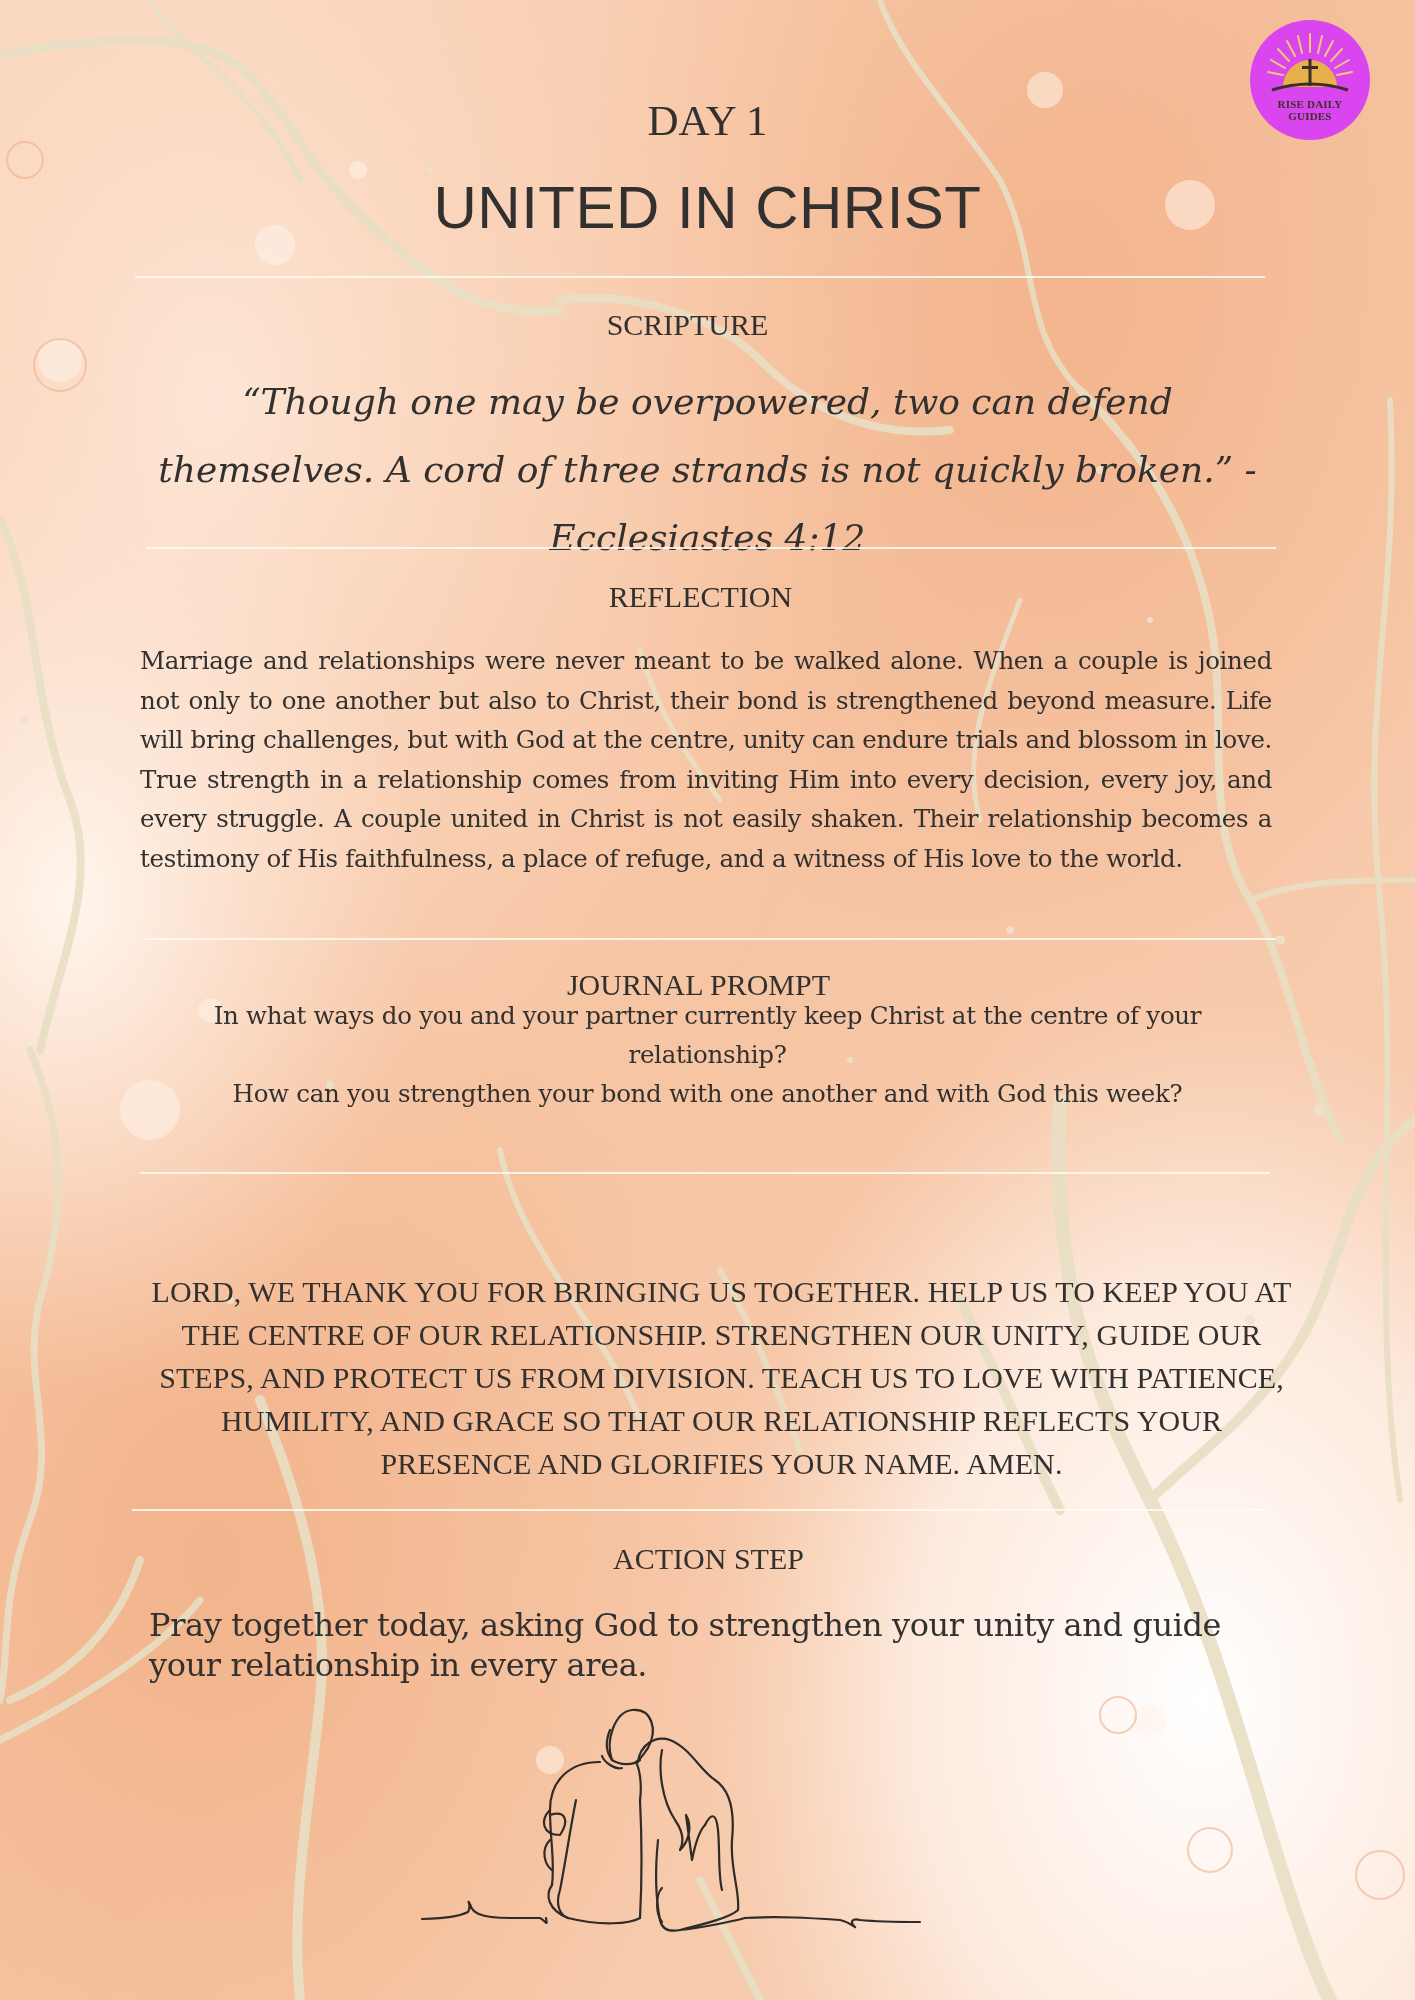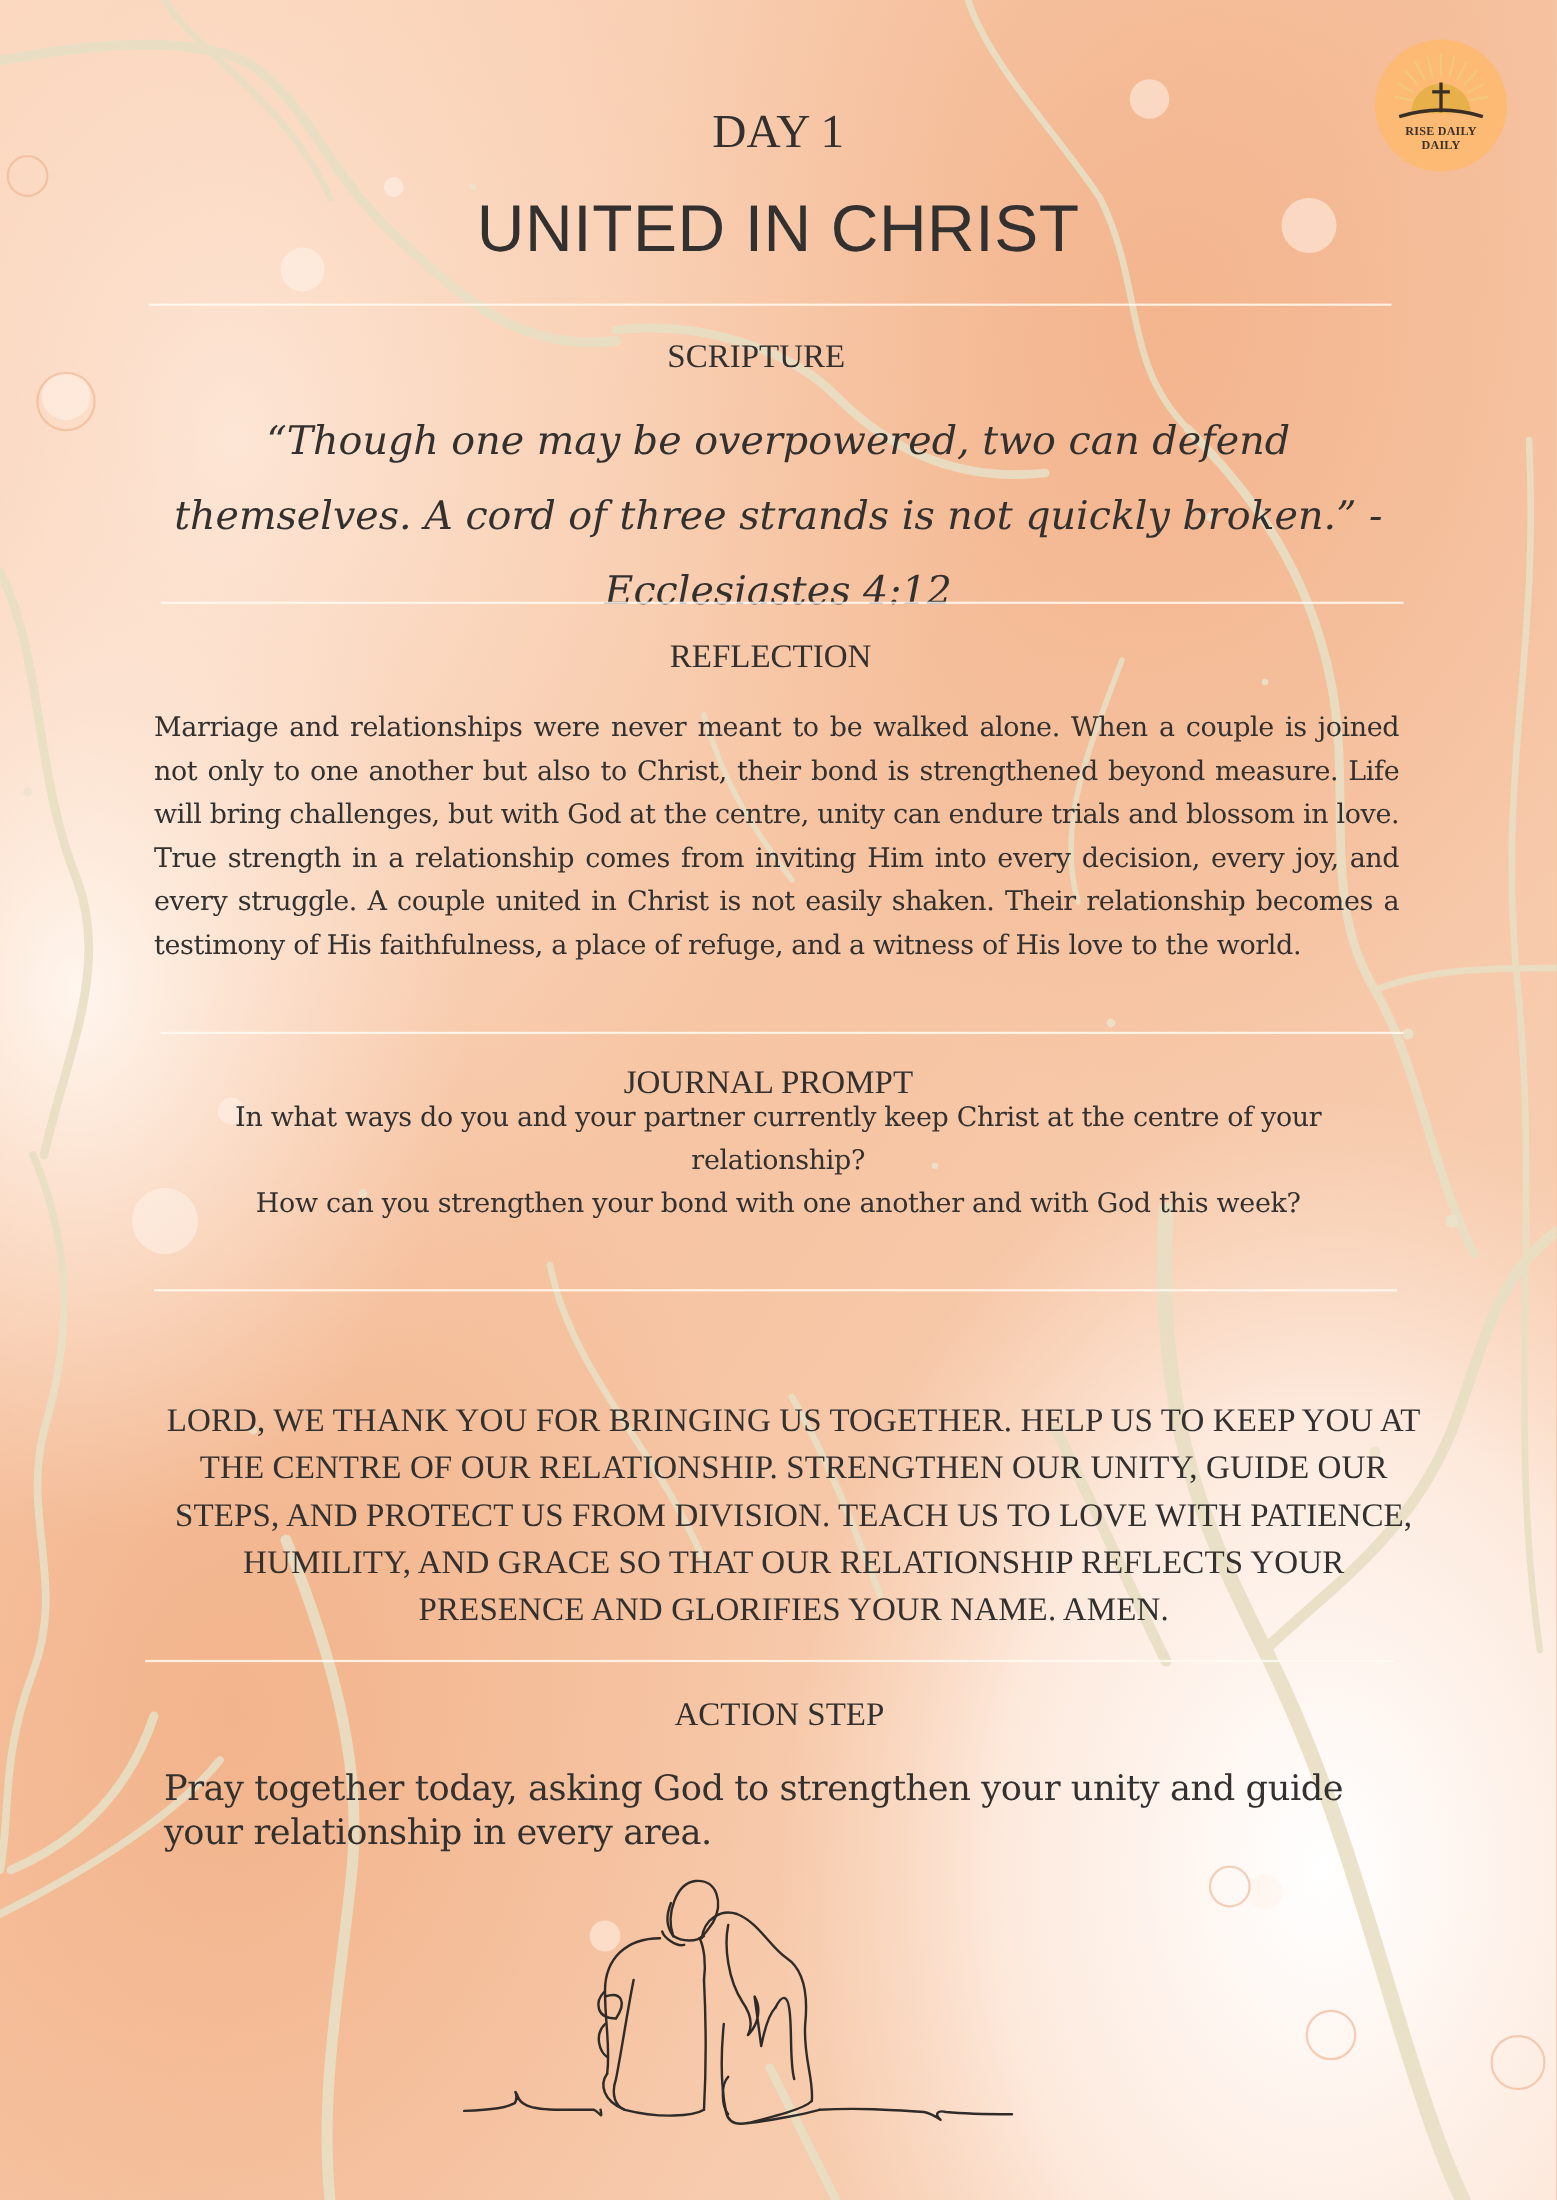--- a/index.html
+++ b/index.html
@@ -6,22 +6,22 @@
   body {
     width: 1415px; height: 2000px; position: relative; overflow: hidden;
     font-family: "DejaVu Serif", "Liberation Serif", serif;
     color: #333130;
     background: #f6c7a6;
   }
   .bg { position: absolute; inset: 0; z-index: 0; }
   .page { position: absolute; inset: 0; z-index: 1; }
 
   .logo {
-    position: absolute; left: 1250px; top: 36px; width: 120px; height: 120px;
-    border-radius: 50%; background: #fdba74;
+    position: absolute; left: 1250px; top: 20px; width: 120px; height: 120px;
+    border-radius: 50%; background: #d946ef;
   }
   .logo svg { position: absolute; left: 0; top: 0; }
   .logo-text {
     position: absolute; left: 0; right: 0; top: 78px; text-align: center;
     font-family: "Liberation Serif", serif; font-weight: bold; font-size: 11px;
     line-height: 12px; color: #3b3226; letter-spacing: 0.2px;
   }
 
   .day-label {
     position: absolute; left: 0; width: 1415px; top: 96px; text-align: center;
@@ -187,21 +187,21 @@
         <line x1="18" y1="52" x2="33" y2="55"></line>
         <line x1="102" y1="52" x2="87" y2="55"></line>
       </g>
       <path d="M33 67 A27 27 0 0 1 87 67 Z" fill="#e7b04b"></path>
       <rect x="58.5" y="39" width="3" height="27" fill="#3a2f25"></rect>
       <rect x="52" y="46" width="16" height="3" fill="#3a2f25"></rect>
       <path d="M22 70 Q60 58 98 70" stroke="#3a2f25" stroke-width="3" fill="none"></path>
     </svg>
     <div class="logo-text">
       <div>RISE DAILY</div>
-      <div>DAILY</div>
+      <div>GUIDES</div>
     </div>
   </div>
 
   <div class="day-label">DAY 1</div>
   <div class="title">UNITED IN CHRIST</div>
 
   <div class="divider" style="left:135px; top:276px; width:1130px;"></div>
 
   <div class="section-heading" style="top:308px; left:-20px;">SCRIPTURE</div>
   <div class="scripture">“Though one may be overpowered, two can defend themselves. A cord of three strands is not quickly broken.” - Ecclesiastes 4:12</div>

